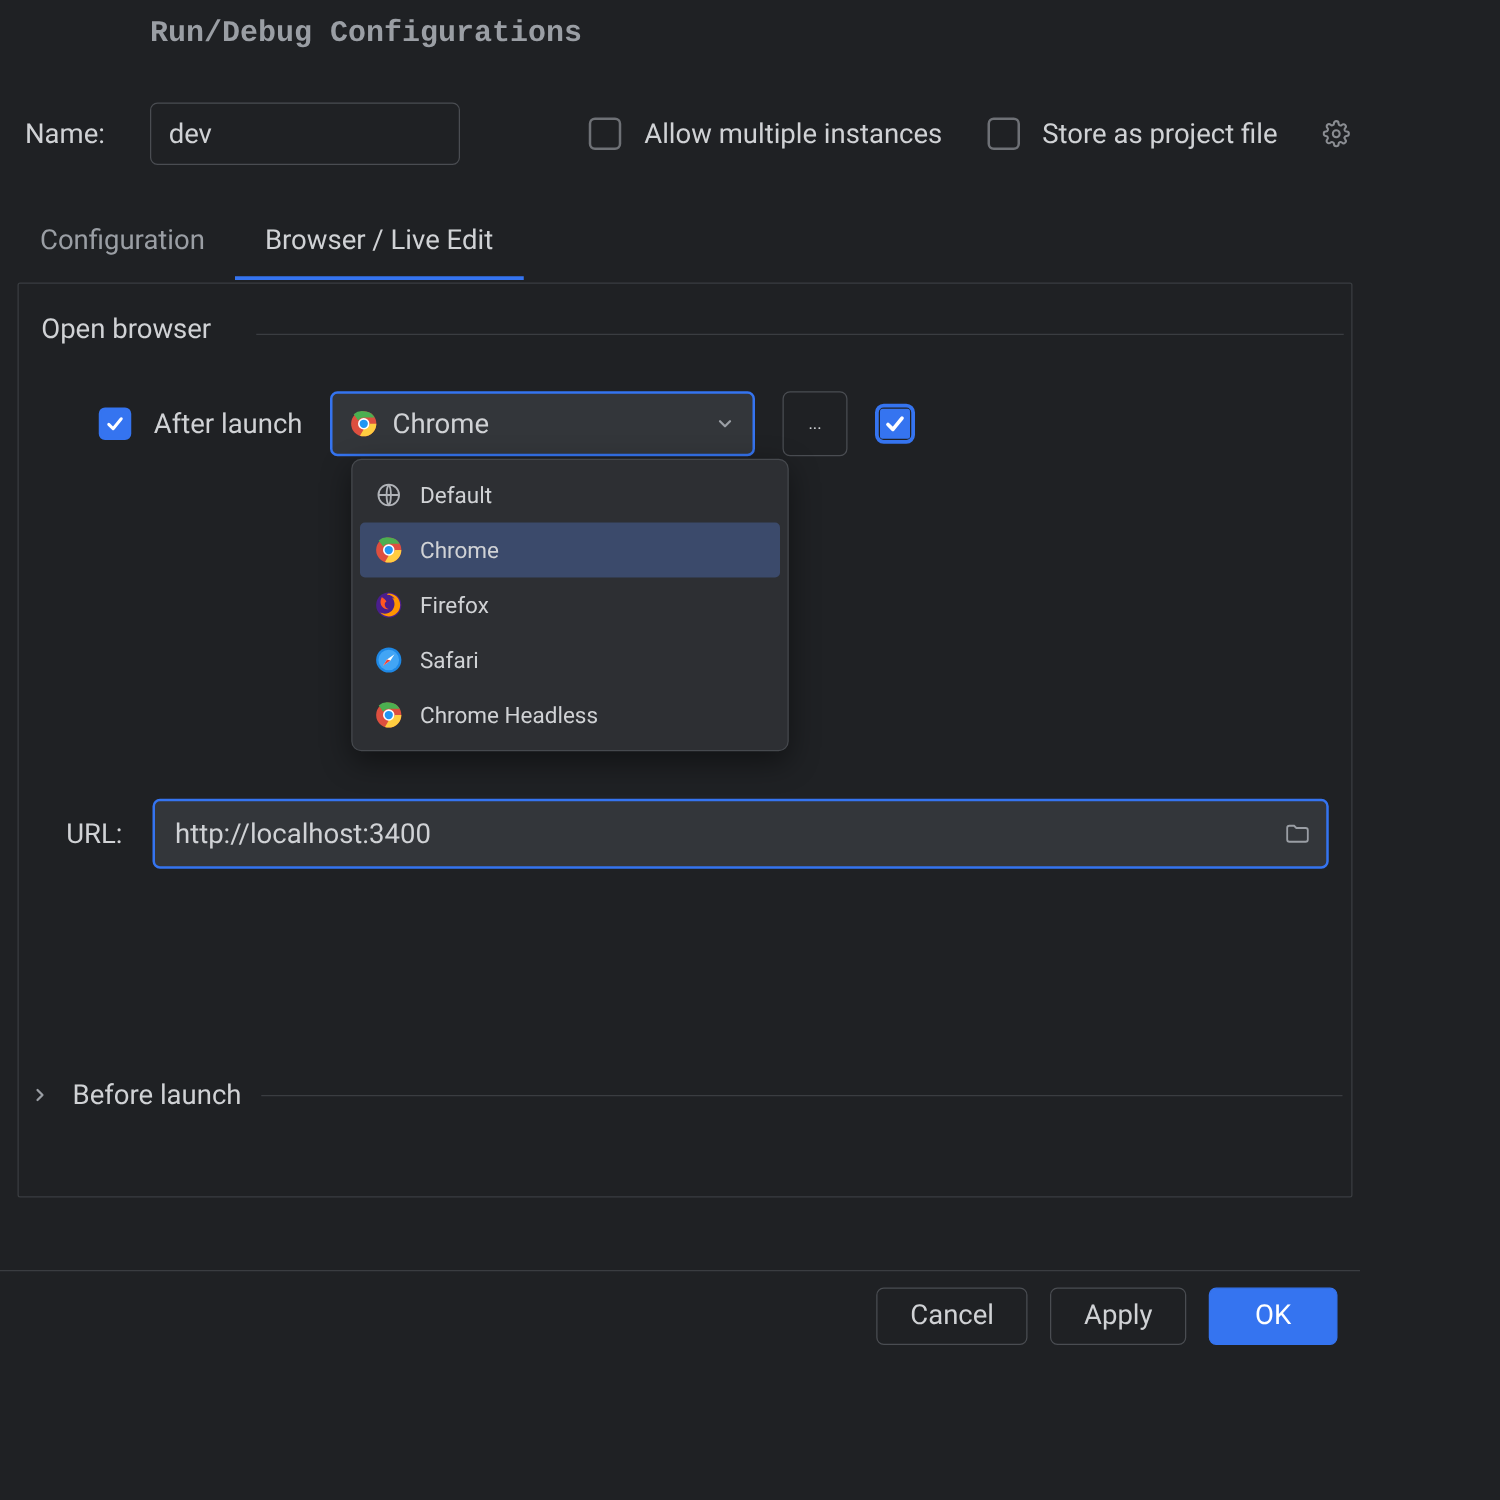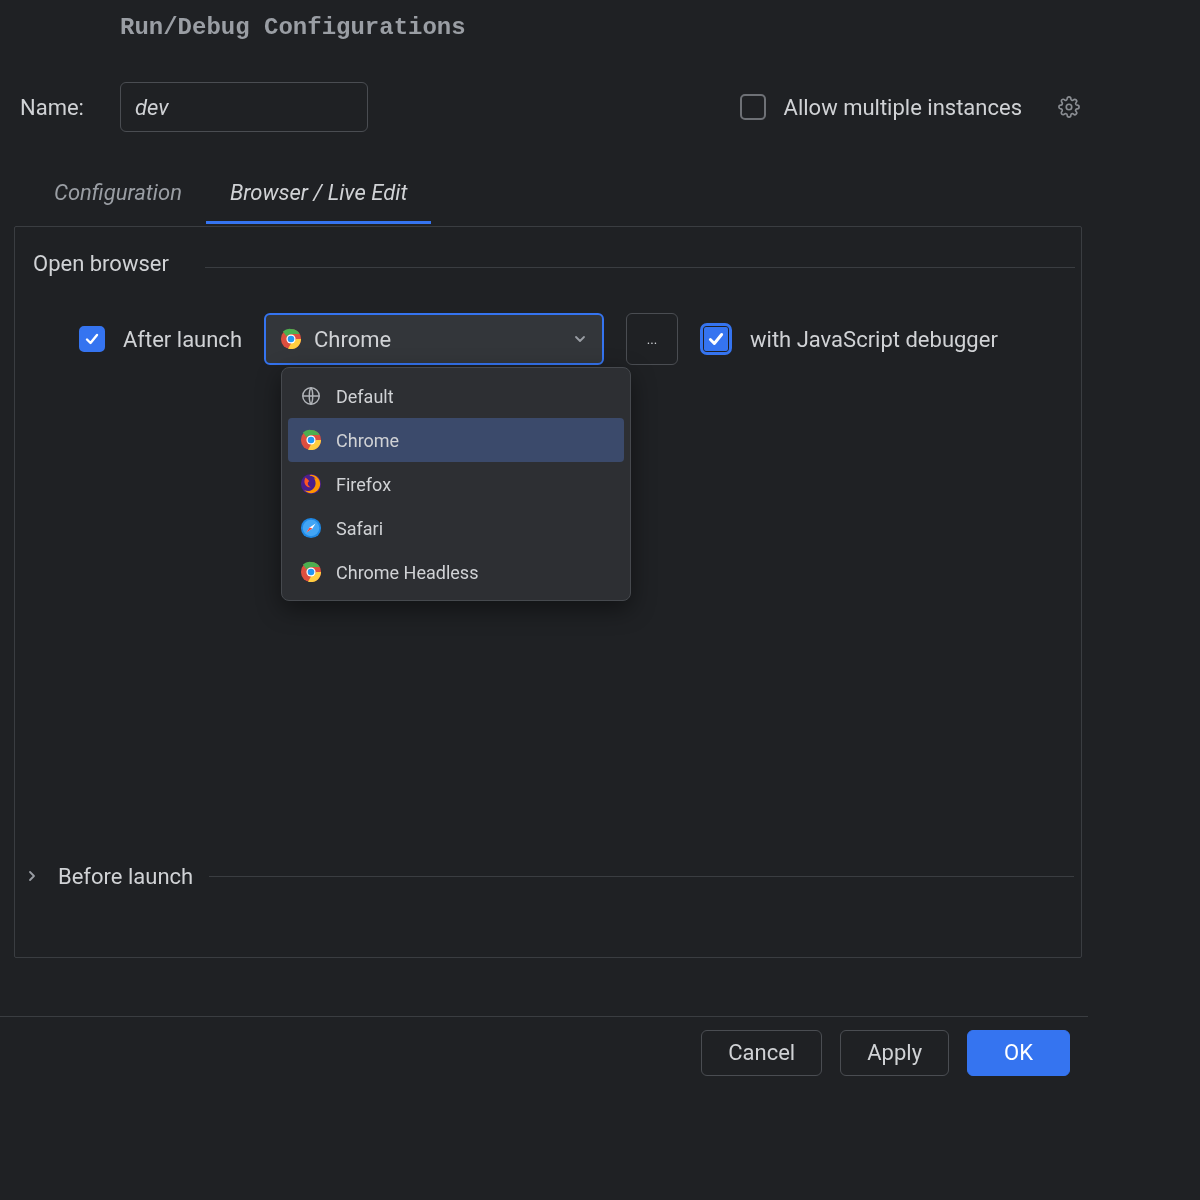--- a/index.html
+++ b/index.html
@@ -17,30 +17,30 @@
     --btn-hover:#393b40;
     --green:#5fad65;
   }
   *{box-sizing:border-box;font-family:-apple-system,BlinkMacSystemFont,"Segoe UI",Roboto,sans-serif;}
   html,body{margin:0;padding:0;width:1088px;height:1088px;background:var(--bg);color:var(--text);font-size:22px;overflow:hidden;}
   .window{width:1088px;height:1088px;position:relative;}
 
   .title{position:absolute;left:120px;top:14px;font-size:24px;font-weight:600;color:var(--text-dim);font-family:Liberation Mono, monospace;}
   
   .name-row{position:absolute;left:20px;top:82px;display:flex;align-items:center;gap:36px;width:1060px;}
-  .name-input{width:248px;height:50px;background:transparent;border:1px solid var(--border2);border-radius:6px;color:var(--text);font-size:22px;padding:0 14px;outline:none;font-style:italic;}
+  .name-input{width:248px;height:50px;background:transparent;border:1px solid var(--border2);border-radius:6px;color:var(--text);font-size:22px;padding:0 14px;outline:none;}
   .spacer{flex:1;}
   .chk{display:flex;align-items:center;gap:18px;font-size:22px;}
   .box{width:26px;height:26px;border:2px solid #6e7176;border-radius:5px;background:transparent;display:inline-flex;align-items:center;justify-content:center;}
   .box.checked{background:var(--accent);border-color:var(--accent);}
   .box.checked svg{display:block;}
   .box svg{display:none;}
   .gear{width:22px;height:22px;color:#8a8d92;}
 
-  .tabs{position:absolute;left:30px;top:170px;display:flex;gap:0;border-bottom:1px solid transparent;font-style:italic;}
+  .tabs{position:absolute;left:8px;top:170px;display:flex;gap:0;border-bottom:1px solid transparent;}
   .tab{padding:10px 24px 16px;color:var(--text-dim);font-size:22px;cursor:pointer;}
   .tab.active{color:var(--text);border-bottom:3px solid var(--accent);}
   
   .panel{position:absolute;left:14px;top:226px;width:1068px;height:732px;border:1px solid var(--border);border-radius:2px;background:var(--bg);}
   .group-title{position:absolute;left:18px;top:24px;font-size:22px;color:var(--text);}
   .hr1{position:absolute;left:190px;top:40px;width:870px;height:1px;background:var(--border);}
   
   .row1{position:absolute;left:64px;top:86px;display:flex;align-items:center;gap:22px;}
   .select{position:relative;width:340px;height:52px;border:2px solid var(--focus);border-radius:6px;background:#33363a;display:flex;align-items:center;padding:0 14px;gap:12px;}
   .select .chev{margin-left:auto;color:var(--text-dim);}
@@ -83,20 +83,26 @@
 <div class="name-row">
   <span>Name:</span>
   <input class="name-input" value="dev" style="">
   <span class="spacer"></span>
   <label class="chk">
     <span class="box">
       
     </span>
     <span>Allow multiple instances</span>
   </label>
+  <label class="chk">
+    <span class="box">
+      
+    </span>
+    <span>Store as project file</span>
+  </label>
   <span class="gear">
     <svg width="22" height="22" viewBox="0 0 24 24" fill="none" stroke="currentColor" stroke-width="1.8">
           <circle cx="12" cy="12" r="3"></circle>
           <path d="M19.4 15a1.7 1.7 0 0 0 .34 1.87l.06.06a2 2 0 1 1-2.83 2.83l-.06-.06a1.7 1.7 0 0 0-1.87-.34 1.7 1.7 0 0 0-1 1.56V21a2 2 0 1 1-4 0v-.09a1.7 1.7 0 0 0-1.11-1.56 1.7 1.7 0 0 0-1.87.34l-.06.06a2 2 0 1 1-2.83-2.83l.06-.06a1.7 1.7 0 0 0 .34-1.87 1.7 1.7 0 0 0-1.56-1H3a2 2 0 1 1 0-4h.09a1.7 1.7 0 0 0 1.56-1.11 1.7 1.7 0 0 0-.34-1.87l-.06-.06a2 2 0 1 1 2.83-2.83l.06.06a1.7 1.7 0 0 0 1.87.34H9a1.7 1.7 0 0 0 1-1.56V3a2 2 0 1 1 4 0v.09a1.7 1.7 0 0 0 1 1.56 1.7 1.7 0 0 0 1.87-.34l.06-.06a2 2 0 1 1 2.83 2.83l-.06.06a1.7 1.7 0 0 0-.34 1.87V9a1.7 1.7 0 0 0 1.56 1H21a2 2 0 1 1 0 4h-.09a1.7 1.7 0 0 0-1.56 1z"></path>
         </svg>
   </span>
 </div>
 
 <div class="tabs">
   <div class="tab">Configuration</div>
@@ -140,21 +146,20 @@
     </button>
 
     <label class="chk js-chk">
       <span class="box" style="width:32px;height:32px;border-radius:7px;">
         <span class="inner">
           <svg width="18" height="18" viewBox="0 0 16 16" fill="none" style="display:block;">
                 <path d="M3 8.5 L6.5 12 L13 4" stroke="#fff" stroke-width="2.6" stroke-linecap="round" stroke-linejoin="round"></path>
               </svg>
         </span>
       </span>
-      <span>with JavaScript debugger</span>
     </label>
   </div>
 
   <div class="dropdown">
     <div class="dd-item">
       <span class="ic">
         <svg width="22" height="22" viewBox="0 0 24 24" fill="none" stroke="#b0b3b8" stroke-width="1.6">
               <circle cx="12" cy="12" r="9"></circle>
               <path d="M3 12h18M12 3c2.5 3 2.5 15 0 18M12 3c-2.5 3-2.5 15 0 18"></path>
             </svg>
@@ -201,20 +206,31 @@
               <path d="M12 1a11 11 0 0 1 9.5 5.5H12a5.5 5.5 0 0 0-4.76 2.75L3.2 3.7A11 11 0 0 1 12 1z" fill="#4caf50"></path>
               <path d="M23 12a11 11 0 0 1-14.3 10.5l4.06-7.03A5.5 5.5 0 0 0 17.5 12H23z" fill="#ffcd40"></path>
               <circle cx="12" cy="12" r="5" fill="#fff"></circle>
               <circle cx="12" cy="12" r="3.6" fill="#2196f3"></circle>
             </svg>
       </span>
       <span>Chrome Headless</span>
     </div>
   </div>
 
+  <div class="url-row">
+    <span>URL:</span>
+    <div class="url-input-wrap">
+      <input class="url-input" value="http://localhost:3400" style="">
+      <span class="folder-ic">
+        <svg width="22" height="22" viewBox="0 0 24 24" fill="none" stroke="currentColor" stroke-width="1.6">
+              <path d="M3 7a2 2 0 0 1 2-2h4l2 2h8a2 2 0 0 1 2 2v8a2 2 0 0 1-2 2H5a2 2 0 0 1-2-2z"></path>
+            </svg>
+      </span>
+    </div>
+  </div>
 </div>
 
 <div class="before">
   <span class="chev-r">
     <svg width="16" height="16" viewBox="0 0 16 16" fill="none">
           <path d="M6 4l4 4-4 4" stroke="currentColor" stroke-width="1.8" stroke-linecap="round" stroke-linejoin="round"></path>
         </svg>
   </span>
   <span>Before launch</span>
   <div class="hr2"></div>

